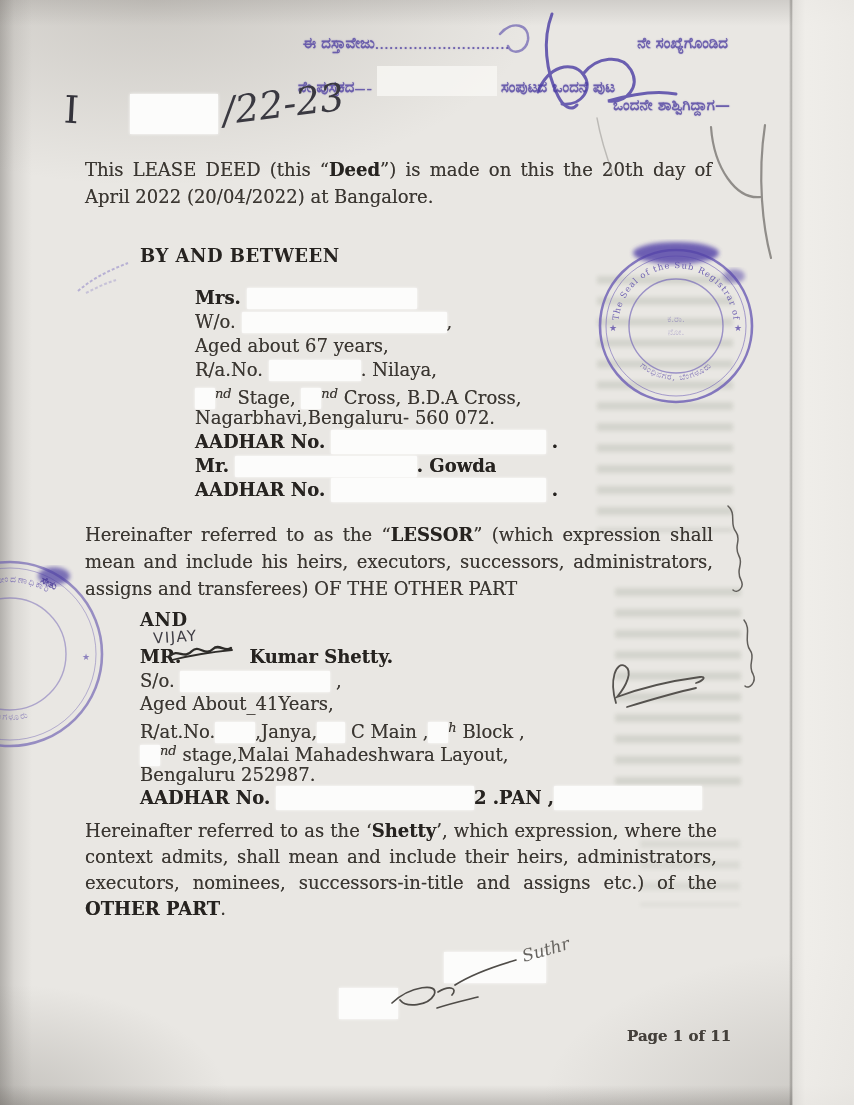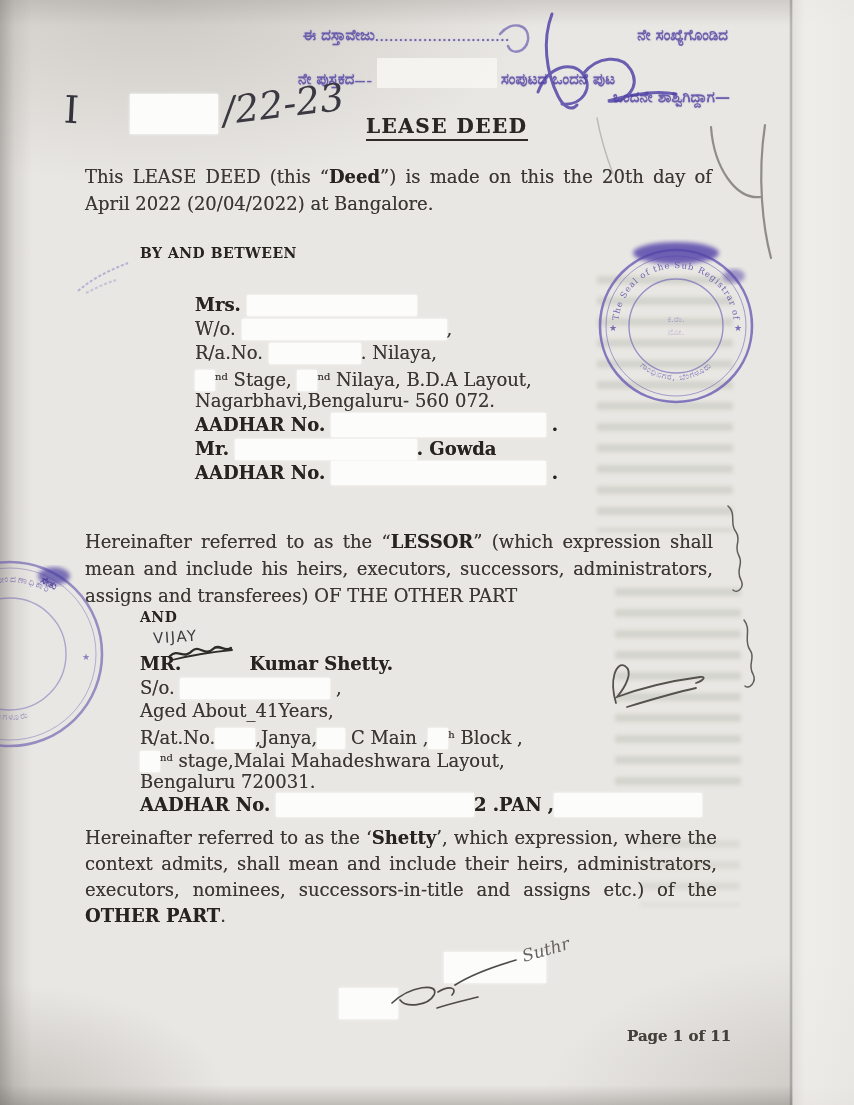--- a/index.html
+++ b/index.html
@@ -15,34 +15,34 @@
       linear-gradient(to top, rgba(103,98,94,.32) 0, transparent 20px),
       #e9e7e3;
   }
   .abs{position:absolute;}
   .crease{left:789px;top:0;width:4px;height:1105px;
     background:linear-gradient(to right, transparent, rgba(72,70,66,.38) 55%, rgba(230,228,224,.7));}
   .right-strip{left:793px;top:0;width:61px;height:1105px;
     background:linear-gradient(to right,#e3e1dd, #f0eeea 20%, #eceae6);opacity:.9;}
   .ghost{filter:blur(2px);opacity:.45;
     background:repeating-linear-gradient(to bottom, rgba(128,138,120,.45) 0 8px, transparent 8px 21px);}
-  .doc{font-size:18px;line-height:27px;text-shadow:0 0 .4px rgba(58,54,49,.6);margin-top:7px;}
+  .doc{font-size:18px;line-height:27px;text-shadow:0 0 .4px rgba(58,54,49,.6);}
   .para{text-align:justify;}
   .b{font-weight:bold;color:#262320;}
   .party .line{height:24px;white-space:nowrap;}
   .party2 .line{height:23.5px;}
   .redact{display:inline-block;height:21px;background:#fcfcfb;vertical-align:-5px;
     border-radius:1px;box-shadow:0 0 3px rgba(255,255,255,.95);}
   .redact.tall{height:24px;vertical-align:-6px;}
-  .sup{font-size:10px;vertical-align:6px;}
+  .sup{font-size:13px;vertical-align:6px;font-style:italic;}
   .title{font-size:20px;font-weight:bold;letter-spacing:1.5px;color:#2a2724;
     border-bottom:2px solid #2f2b28;padding-bottom:1px;text-shadow:0 0 .4px rgba(42,39,36,.7);}
-  .hdr{font-weight:bold;letter-spacing:.5px;color:#262320;font-size:14px;}
+  .hdr{font-weight:bold;letter-spacing:.5px;color:#262320;font-size:18px;}
   .stamp-row{display:flex;align-items:flex-end;color:#5b4da6;font-weight:bold;font-size:15px;
-    opacity:.88;text-shadow:0 0 1.5px rgba(91,77,166,.55);white-space:nowrap;}
+    opacity:.88;text-shadow:0 0 1.5px rgba(91,77,166,.55);white-space:nowrap;margin-top:8px;}
   .stamp-dots{font-size:11px;letter-spacing:1px;overflow:hidden;}
   .stamp-box{display:inline-block;width:120px;height:30px;background:#f7f6f3;margin:0 4px;}
   .hand{font-family:"DejaVu Sans","Liberation Sans",sans-serif;color:#3f3d44;}
   .footer{font-size:15px;font-weight:bold;color:#44403b;text-shadow:0 0 .4px rgba(68,64,59,.6);}
   svg{display:block;}
 </style>
 </head>
 <body>
 
 <div class="page">
@@ -66,54 +66,54 @@
     <span>ನೇ ಪುಸ್ತಕದ</span>
     <span class="stamp-dots">—–</span>
     <span class="stamp-box"></span>
     <span>ಸಂಪುಟದ ಒಂದನೆ ಪುಟ</span>
   </div>
 
   <div class="abs" style="left:64px;top:88px;font-size:38px;color:#34333b;transform:rotate(3deg);"><span>I</span></div>
   <div class="abs" style="left:130px;top:94px;width:88px;height:40px;background:#fcfcfb;box-shadow:0 0 3px rgba(255,255,255,.95);"></div>
   <div class="abs" style="left:222px;top:82px;font-size:38px;font-style:italic;color:#3a3941;transform:rotate(-7deg);"><span>/22-23</span></div>
 
-  <div class="abs title" style="left:366px;top:114px;"><span>LEASE DEED</span></div>
 
   <div class="abs doc para" style="left:85px;top:156px;width:627px;">
     <span>This LEASE DEED (this “</span><span class="b">Deed</span><span>”) is made on this the 20th  day of April 2022 (20/04/2022) at Bangalore.</span>
   </div>
 
   <div class="abs hdr" style="left:140px;top:245px;"><span>BY AND BETWEEN</span></div>
 
   <div class="abs doc party" style="left:195px;top:284px;">
     <div class="line"><span class="b">Mrs.</span> <span class="redact" style="width:170px"></span></div>
     <div class="line"><span>W/o.</span> <span class="redact" style="width:205px"></span><span>,</span></div>
+    <div class="line"><span>Aged about 67 years,</span></div>
     <div class="line"><span>R/a.No.</span> <span class="redact" style="width:92px"></span><span>. Nilaya,</span></div>
-    <div class="line"><span class="redact" style="width:20px"></span><span class="sup">nd</span><span> Stage, </span><span class="redact" style="width:20px"></span><span class="sup">nd</span><span> Nilaya, B.D.A Layout,</span></div>
+    <div class="line"><span class="redact" style="width:20px"></span><span class="sup">nd</span><span> Stage, </span><span class="redact" style="width:20px"></span><span class="sup">nd</span><span> Cross, B.D.A Cross,</span></div>
     <div class="line"><span>Nagarbhavi,Bengaluru- 560 072.</span></div>
     <div class="line"><span class="b">AADHAR No.</span> <span class="redact tall" style="width:215px"></span> <span class="b">.</span></div>
     <div class="line"><span class="b">Mr.</span> <span class="redact" style="width:182px"></span><span class="b">. Gowda</span></div>
     <div class="line"><span class="b">AADHAR No.</span> <span class="redact tall" style="width:215px"></span> <span class="b">.</span></div>
   </div>
 
   <div class="abs doc para" style="left:85px;top:521px;width:628px;">
     <span>Hereinafter referred to as the “</span><span class="b">LESSOR</span><span>” (which expression shall mean and include his heirs, executors, successors, administrators, assigns and transferees) OF THE OTHER PART</span>
   </div>
 
   <div class="abs hdr" style="left:140px;top:609px;"><span>AND</span></div>
 
   <div class="abs hand" style="left:153px;top:628px;font-size:15px;letter-spacing:1.5px;transform:rotate(-4deg);"><span>VIJAY</span></div>
 
   <div class="abs doc party party2" style="left:140px;top:643px;">
     <div class="line"><span class="b">MR.</span><span style="display:inline-block;width:62px;"></span><span class="b"> Kumar Shetty.</span></div>
     <div class="line"><span>S/o.</span> <span class="redact" style="width:150px"></span> <span>,</span></div>
     <div class="line"><span>Aged About_41Years,</span></div>
     <div class="line"><span>R/at.No.</span><span class="redact" style="width:40px"></span><span>,Janya,</span><span class="redact" style="width:28px"></span><span> C Main ,</span><span class="redact" style="width:20px"></span><span class="sup">h</span><span> Block ,</span></div>
     <div class="line"><span class="redact" style="width:20px"></span><span class="sup">nd</span><span> stage,Malai Mahadeshwara Layout,</span></div>
-    <div class="line"><span>Bengaluru 720031.</span></div>
+    <div class="line"><span>Bengaluru 252987.</span></div>
     <div class="line"><span class="b">AADHAR No.</span> <span class="redact tall" style="width:198px"></span><span class="b">2 .PAN ,</span><span class="redact tall" style="width:148px"></span></div>
   </div>
 
   <div class="abs doc para" style="left:85px;top:818px;width:632px;line-height:26px;">
     <span>Hereinafter referred to as the ‘</span><span class="b">Shetty</span><span>’, which expression, where the context admits, shall mean and include their heirs, administrators, executors, nominees, successors-in-title and assigns etc.) of the </span><span class="b">OTHER PART</span><span>.</span>
   </div>
 
   <div class="abs" style="left:444px;top:952px;width:102px;height:31px;background:#fcfcfb;box-shadow:0 0 3px rgba(255,255,255,.95);"></div>
   <div class="abs" style="left:339px;top:988px;width:59px;height:31px;background:#fcfcfb;box-shadow:0 0 3px rgba(255,255,255,.95);"></div>
 

